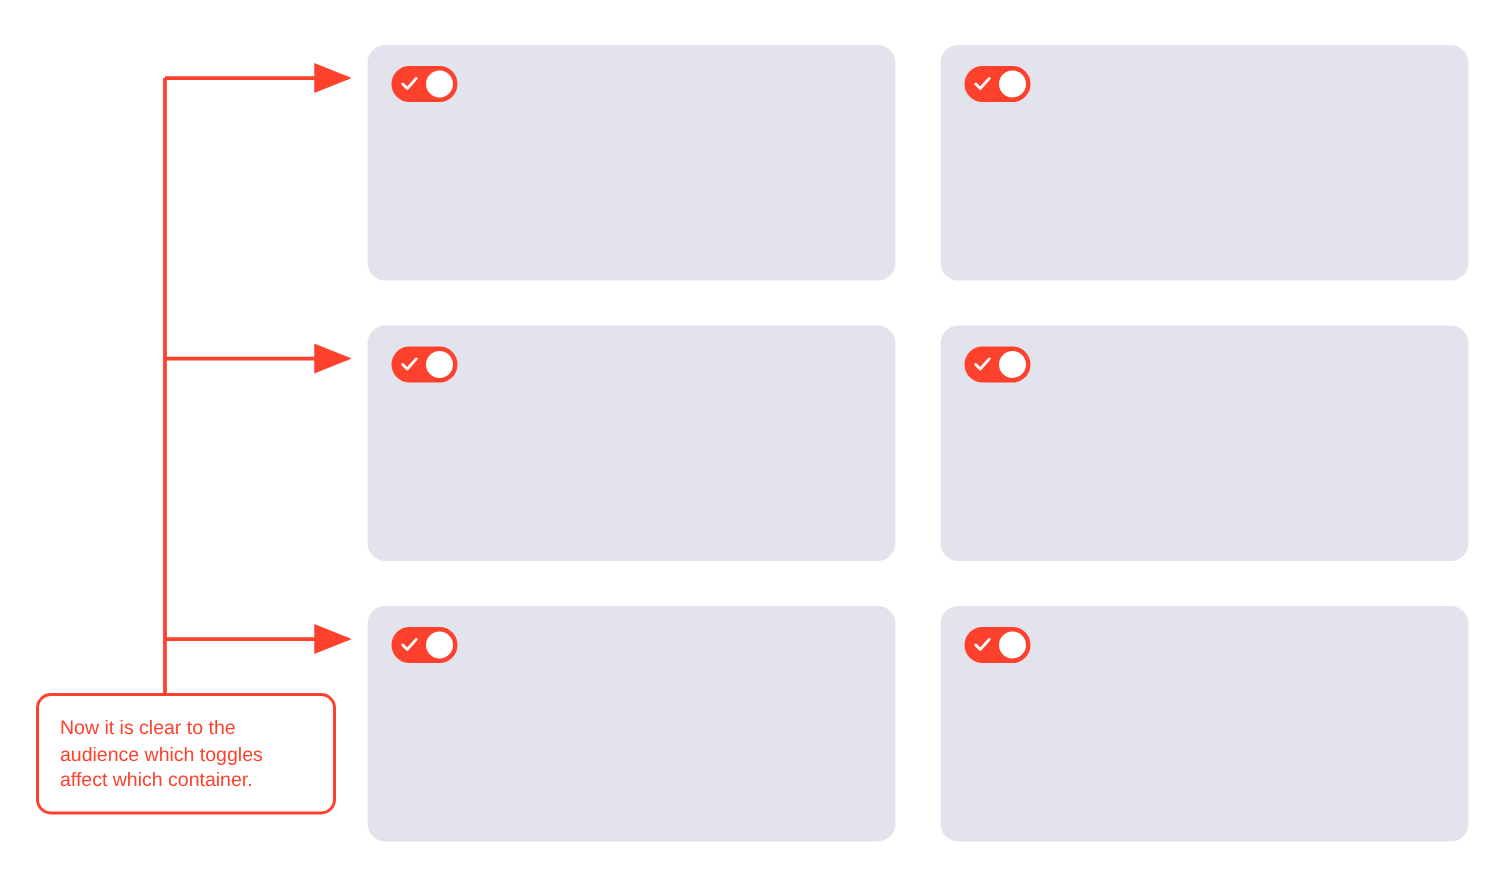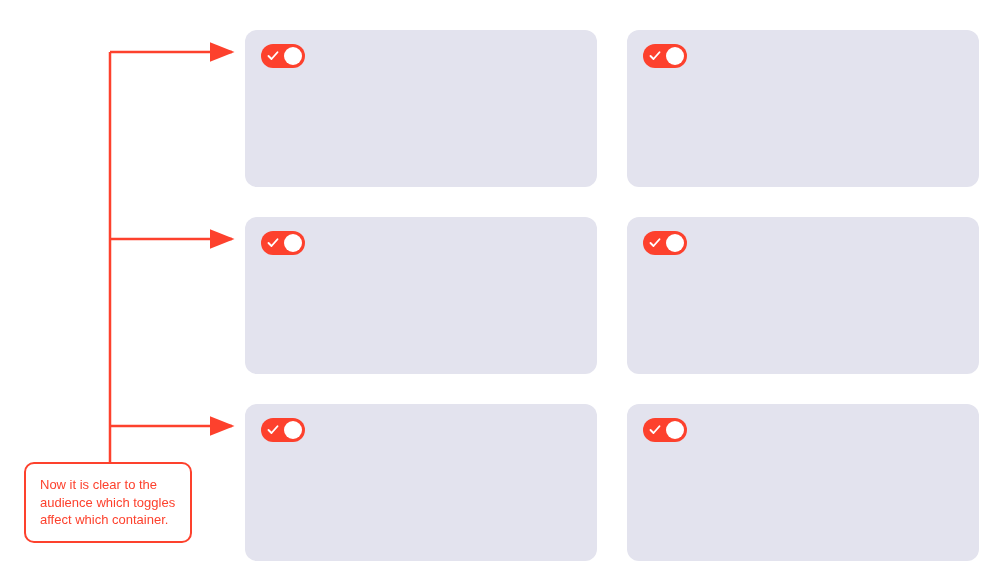--- a/index.html
+++ b/index.html
@@ -50,21 +50,21 @@
       height: 14px;
       color: #ffffff;
       display: flex;
       align-items: center;
       justify-content: center;
     }
     .annotation-box {
       position: absolute;
       left: 24px;
       top: 462px;
-      width: 168px;
+      width: 200px;
       min-height: 75px;
       border: 2px solid #fd412d;
       border-radius: 10px;
       padding: 12px 14px;
       background: #ffffff;
     }
     .annotation-text {
       color: #fd412d;
       font-size: 13px;
       font-weight: 500;

